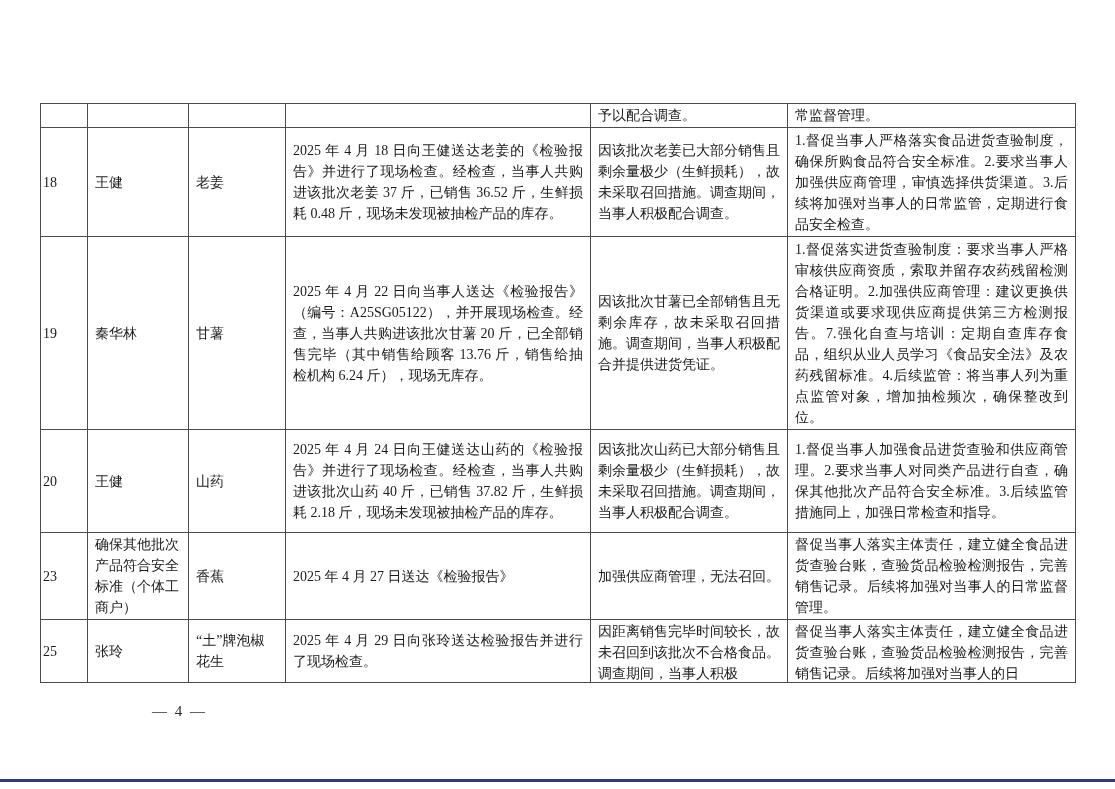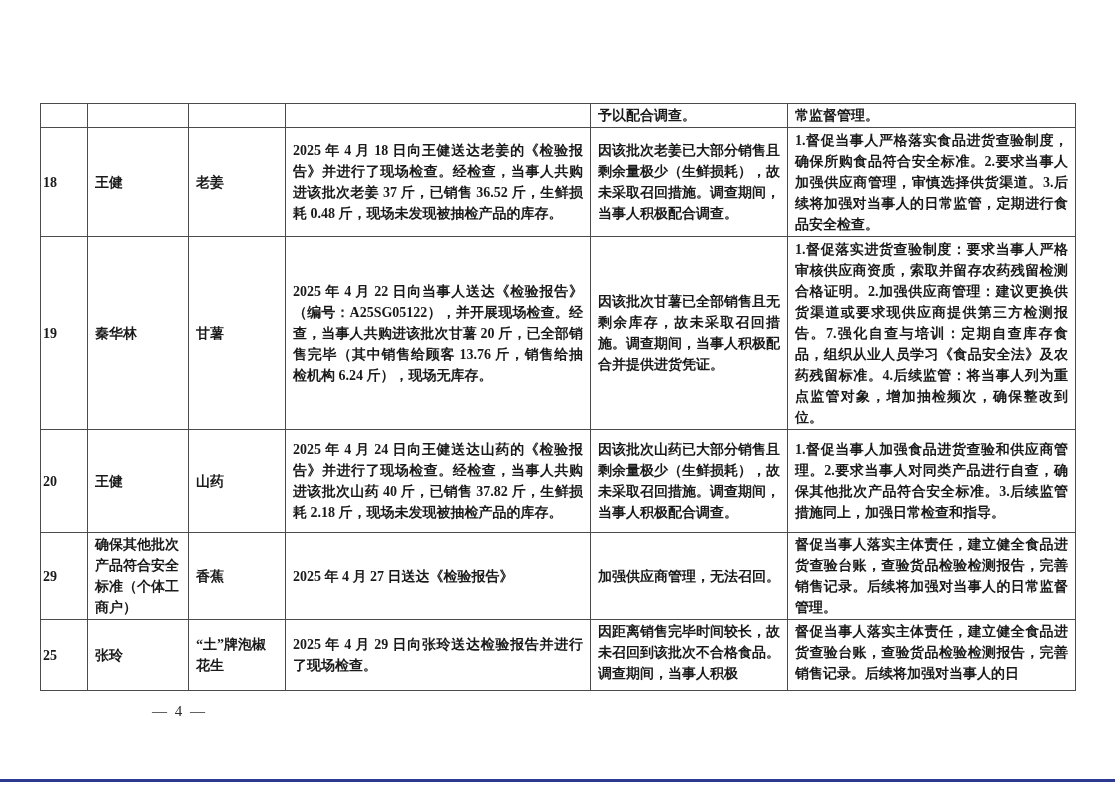--- a/index.html
+++ b/index.html
@@ -18,32 +18,31 @@
     table-layout: fixed;
   }
   .doc-table td {
     border: 1px solid #4b4b4b;
     font-size: 14px;
     line-height: 21px;
     padding: 1px 7px;
     vertical-align: middle;
     word-break: break-all;
     overflow: hidden;
-    font-weight: bold;
   }
   .doc-table td.num { padding: 1px 2px; }
   .doc-table td.jus div { text-align: justify; text-justify: inter-ideograph; }
   tr.h0 { height: 22px; }
   tr.h1 { height: 109px; }
   tr.h2 { height: 193px; }
   tr.h3 { height: 103px; }
   tr.h4 { height: 86px; }
   tr.h5 { height: 62px; }
   td.vt { vertical-align: top; }
-  .clip { height: 68px; overflow: hidden; }
+  .clip { height: 60px; overflow: hidden; }
   .page-footer {
     position: absolute; left: 152px; top: 703px;
     font-size: 15px; letter-spacing: 2px; color: #2a2a2a;
   }
   .bottom-bar {
     position: absolute; left: 0; top: 779px;
     width: 1115px; height: 3px;
     background: #2b3990;
   }
 </style>
@@ -135,21 +134,21 @@
         </td>
       <td class="jus">
           <div>因该批次山药已大部分销售且剩余量极少（生鲜损耗），故未采取召回措施。调查期间，当事人积极配合调查。</div>
         </td>
       <td class="jus">
           <div>1.督促当事人加强食品进货查验和供应商管理。2.要求当事人对同类产品进行自查，确保其他批次产品符合安全标准。3.后续监管措施同上，加强日常检查和指导。</div>
         </td>
     </tr>
     <tr class="h4">
       <td class="num">
-          <div>29</div>
+          <div>23</div>
         </td>
       <td>
           <div>确保其他批次产品符合安全标准（个体工商户）</div>
         </td>
       <td>
           <div>香蕉</div>
         </td>
       <td>
           <div>2025 年 4 月 27 日送达《检验报告》</div>
         </td>

